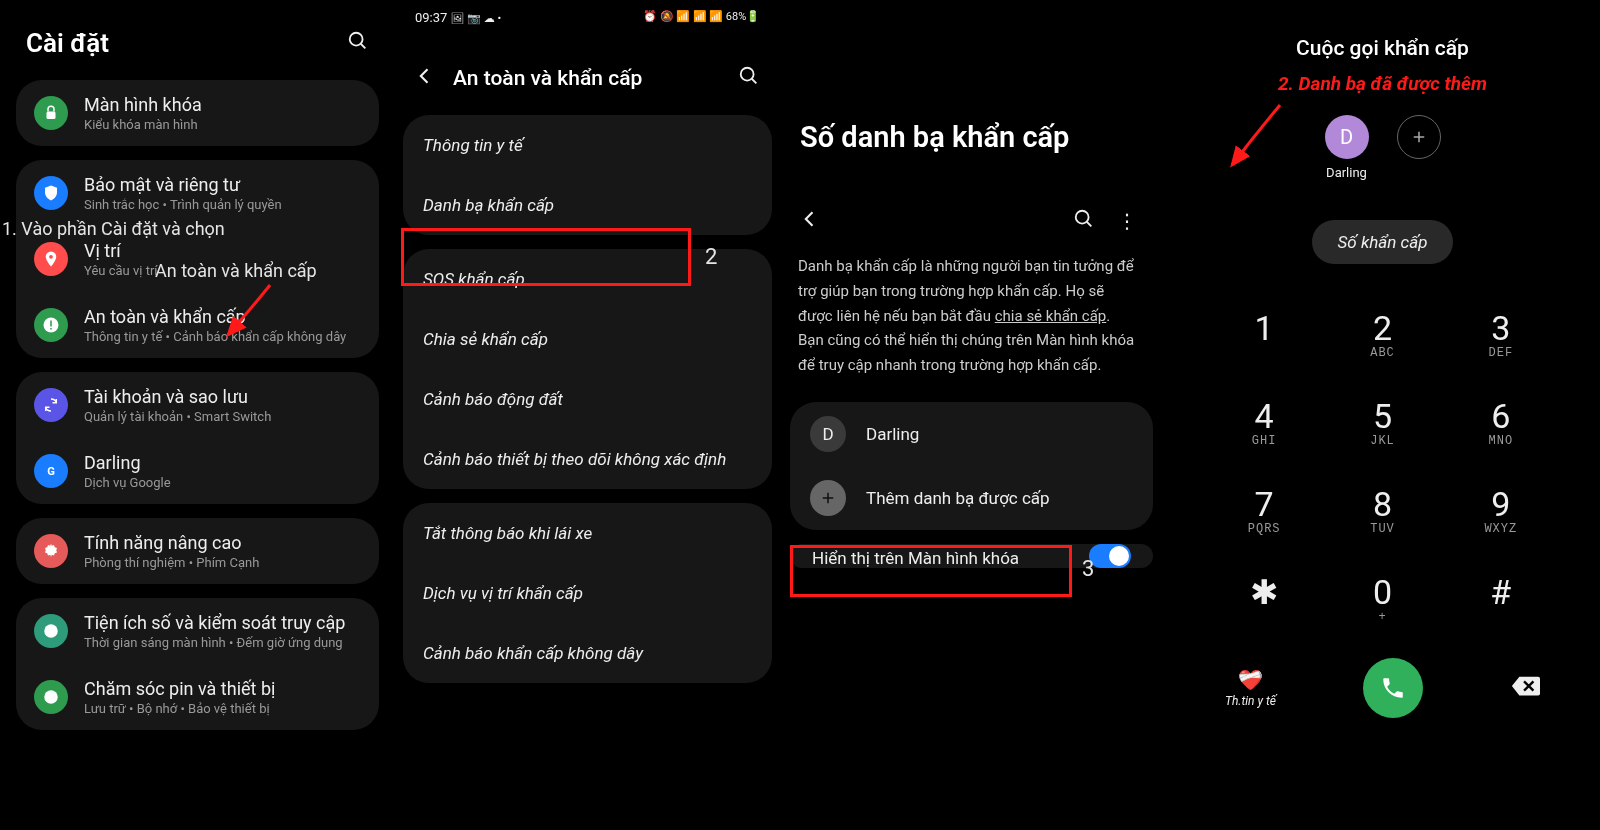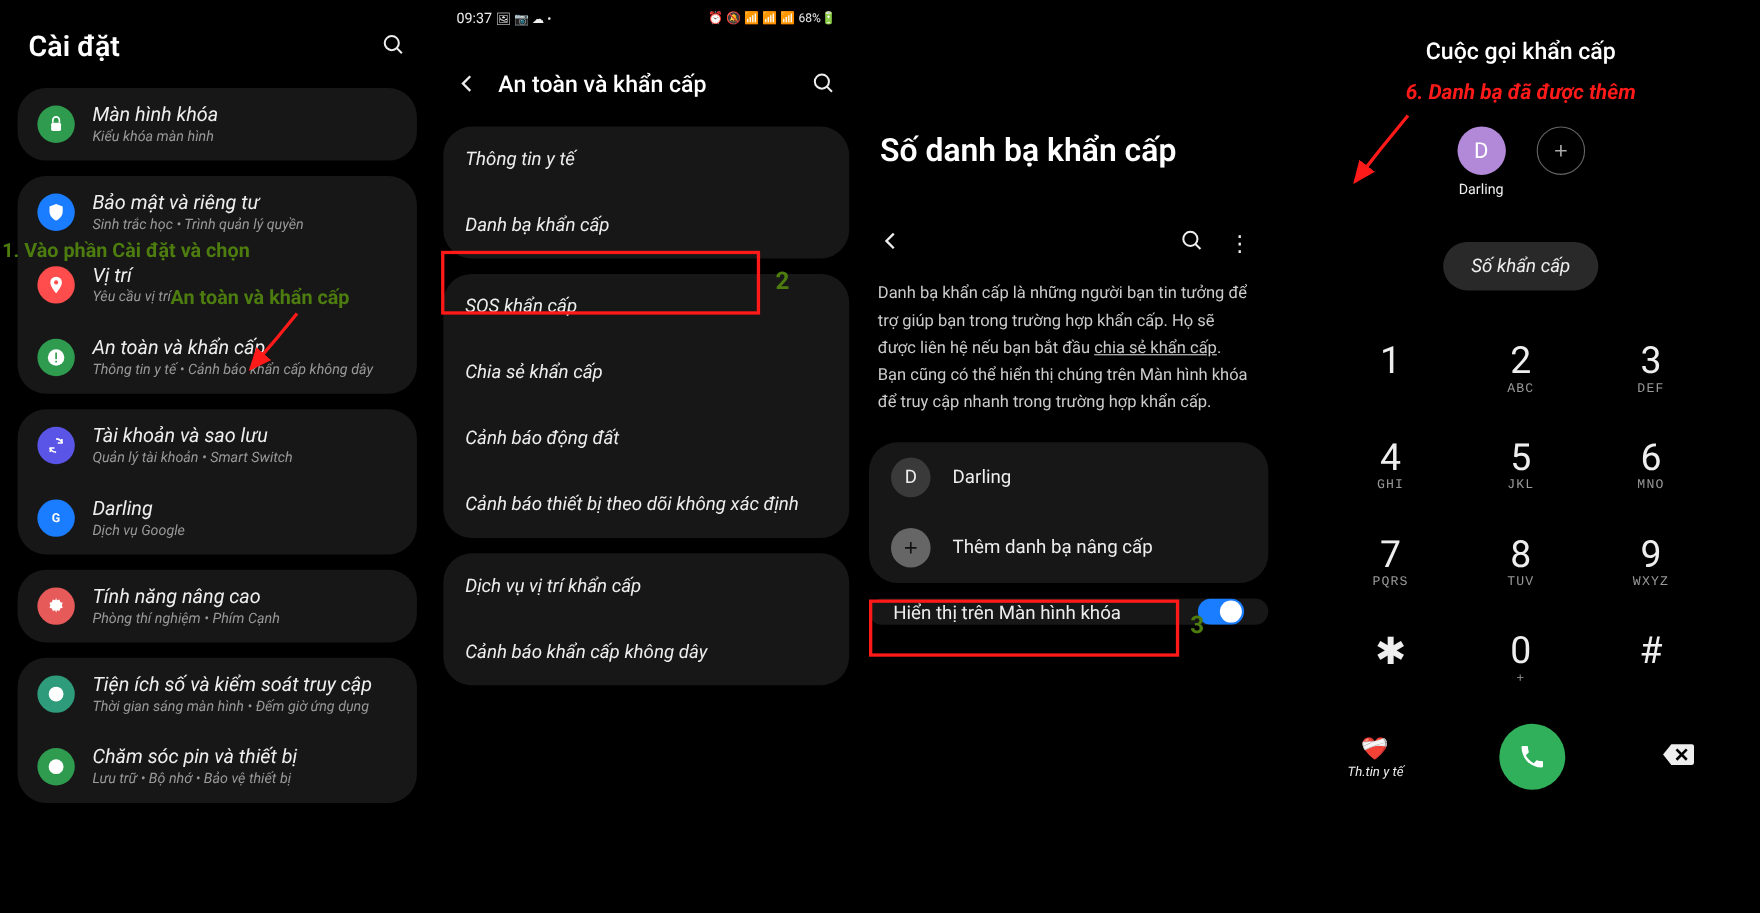--- a/index.html
+++ b/index.html
@@ -19,26 +19,26 @@
   .panel4 { width: 435px; flex:1; }
 
   
   .p1-header { display: flex; align-items: center; justify-content: space-between; padding: 28px 26px 22px 26px; gap: 15px; }
   .p1-title { font-size: 26px; font-weight: 600; }
   .search-icon svg { width: 22px; height: 22px; stroke: #eee; fill: none; stroke-width: 2; }
   .p1-group { background: #171717; border-radius: 26px; margin: 0 16px 14px 16px; overflow: hidden; }
   .p1-item { display: flex; align-items: center; padding: 14px 18px; gap: 16px; }
   .p1-icon { width: 34px; height: 34px; border-radius: 50%; display: flex; align-items: center; justify-content: center; flex-shrink: 0; }
   .p1-icon svg { width: 18px; height: 18px; fill: #fff; }
-  .p1-text { flex: 1; font-style: italic; }
+  .p1-text { flex: 1; }
   .p1-item-title { font-size: 18px; color: #eee; }
   .p1-item-sub { font-size: 13px; color: #999; margin-top: 2px; }
 
   
-  .annotation { position: absolute; color: #4d7c0f; font-weight: 700; font-size: 18px; z-index: 10; }
+  .annotation { position: absolute; color: #e5e5e5; font-weight: 400; font-size: 18px; z-index: 10; }
   .ann1 { top: 218px; left: 2px; right:5px; text-align:left; }
   .ann1b { top: 260px; left: 155px; }
   .red-box { position: absolute; border: 3px solid #ff1a1a; pointer-events: none; }
 
   
   .p2-status { display: flex; justify-content: space-between; padding: 10px 20px 0 20px; font-size: 13px; color: #eee; }
   .p2-header { display: flex; align-items: center; padding: 40px 20px 24px 20px; gap: 18px; }
   .p2-back svg { width: 20px; height: 20px; stroke: #eee; fill:none; stroke-width:2.5; }
   .p2-title { font-size: 21px; font-weight: 500; flex: 1; }
   .p2-group { background: #171717; border-radius: 26px; margin: 0 8px 14px 8px; overflow: hidden; }
@@ -248,20 +248,21 @@
         <div class="p2-item">Thông tin y tế</div>
         <div class="p2-item">Danh bạ khẩn cấp</div>
       </div>
       <div class="p2-group">
         <div class="p2-item">SOS khẩn cấp</div>
         <div class="p2-item">Chia sẻ khẩn cấp</div>
         <div class="p2-item">Cảnh báo động đất</div>
         <div class="p2-item">Cảnh báo thiết bị theo dõi không xác định</div>
       </div>
       <div class="p2-group">
+        <div class="p2-item">Tắt thông báo khi lái xe</div>
         <div class="p2-item">Dịch vụ vị trí khẩn cấp</div>
         <div class="p2-item">Cảnh báo khẩn cấp không dây</div>
       </div>
     </div>
   <div class="red-box" style="left:6px; top:228px; width:290px; height:58px;"></div>
   <div class="annotation" style="left:310px; top:244px; font-size:22px;">2</div>
 </div>
 
 <div class="panel panel3">
   <div class="p3-bigtitle">Số danh bạ khẩn cấp</div>
@@ -288,36 +289,36 @@
       <div class="p3-avatar">D</div>
       <div class="p3-row-label">Darling</div>
     </div>
     <div class="p3-row">
       <div class="p3-add">
         <svg width="18" height="18" viewBox="0 0 24 24" stroke="#111" stroke-width="2">
             <line x1="12" y1="5" x2="12" y2="19"></line>
             <line x1="5" y1="12" x2="19" y2="12"></line>
           </svg>
       </div>
-      <div class="p3-row-label">Thêm danh bạ nâng cấp</div>
+      <div class="p3-row-label">Thêm danh bạ được cấp</div>
     </div>
   </div>
   <div class="p3-card">
     <div class="p3-toggle-row">
       <div class="p3-row-label">Hiển thị trên Màn hình khóa</div>
       <div class="toggle"></div>
     </div>
   </div>
   <div class="red-box" style="left:10px; top:545px; width:282px; height:52px;"></div>
   <div class="annotation" style="left:302px; top:556px; font-size:22px;">3</div>
 </div>
 
 <div class="panel panel4">
   <div class="p4-title">Cuộc gọi khẩn cấp</div>
-  <div class="p4-ann">6. Danh bạ đã được thêm</div>
+  <div class="p4-ann">2. Danh bạ đã được thêm</div>
   <svg class="arrow-svg" style="left:55px; top:100px;" width="70" height="75">
     <defs>
         <marker id="ah4" markerWidth="8" markerHeight="8" refX="6" refY="3" orient="auto">
           <path d="M0,0 L7,3 L0,6 Z" fill="#ff1a1a"></path>
         </marker>
       </defs>
     <path d="M60,5 Q35,35 12,65" stroke="#ff1a1a" stroke-width="3" fill="none" marker-end="url(#ah4)"></path>
   </svg>
   <div class="p4-contacts">
     <div class="p4-contact">

